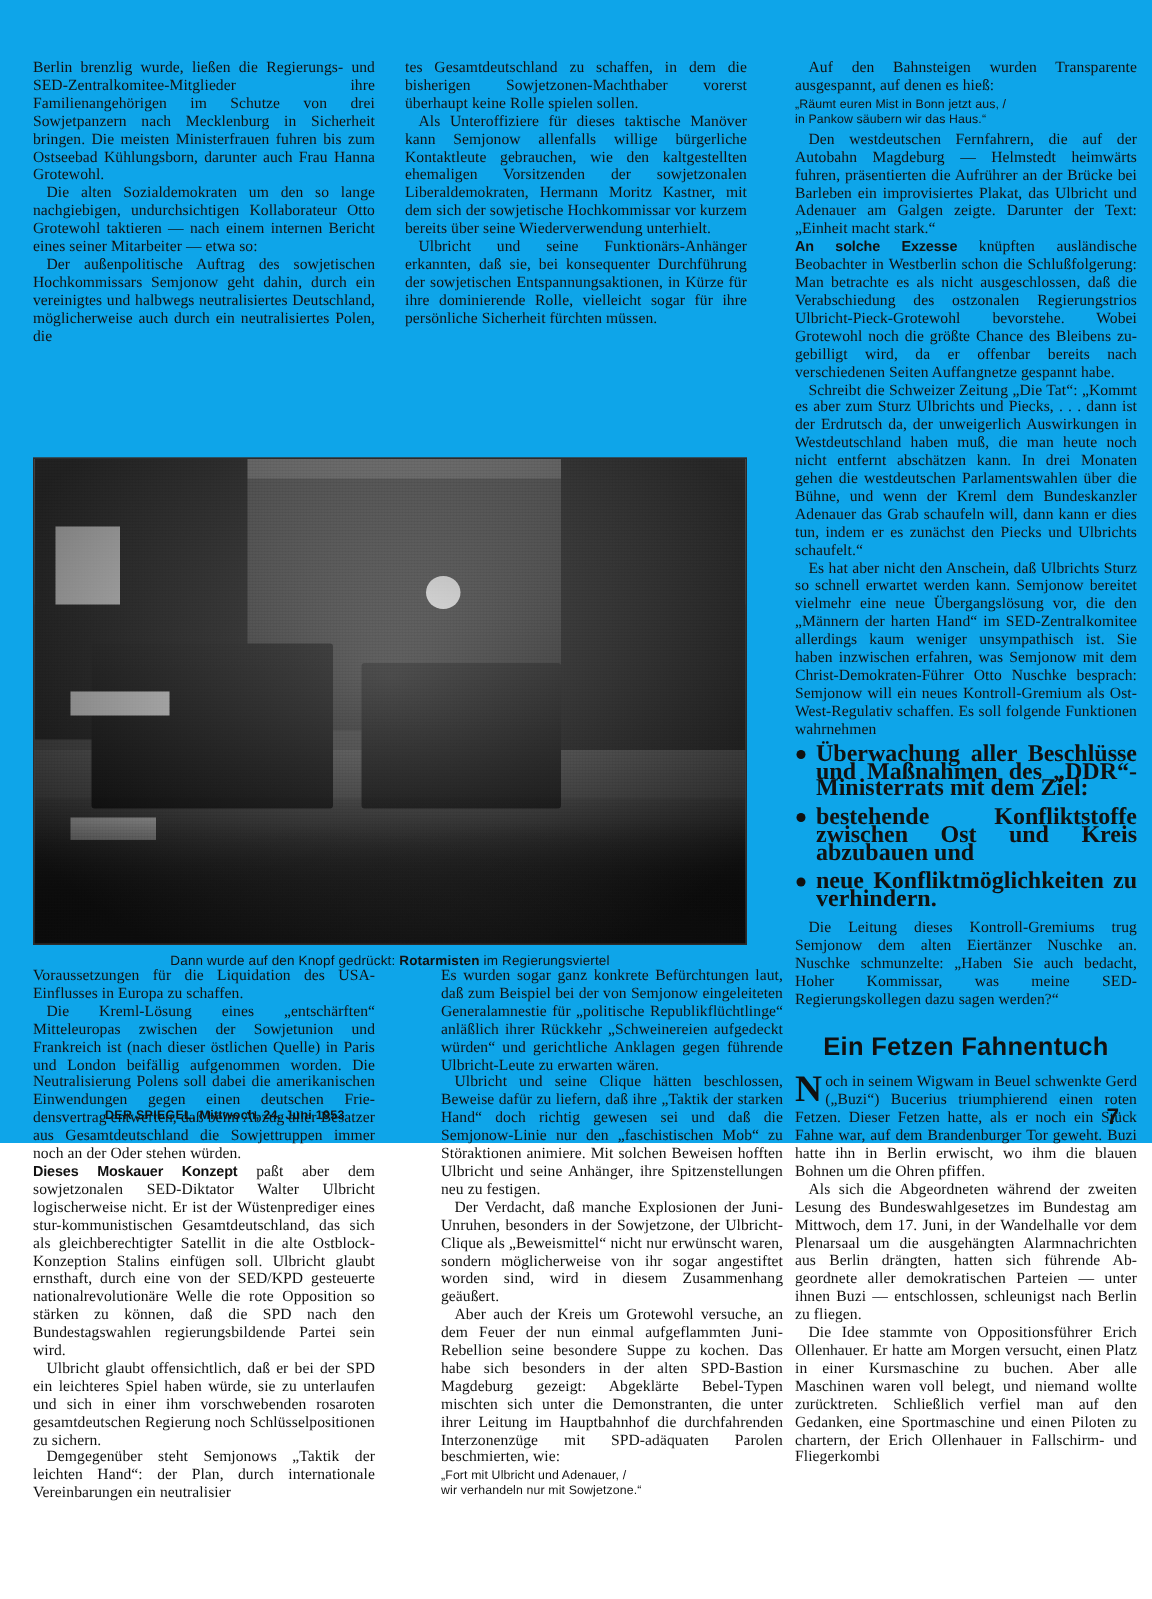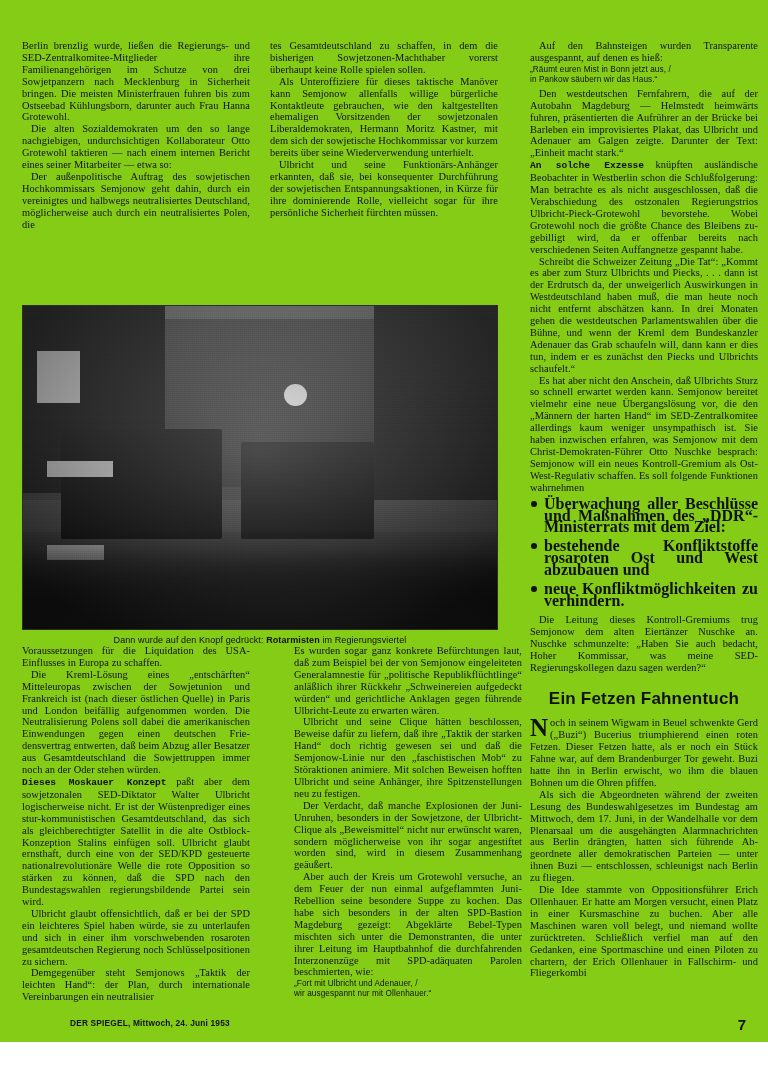--- a/index.html
+++ b/index.html
@@ -9,22 +9,22 @@
   body {
     width: 768px; height: 1066px;
     font-family: "Liberation Serif", serif;
     color: #111;
     position: relative;
     overflow: hidden;
   }
   .page {
     position: absolute;
     left: 0; top: 0;
-    width: 768px; height: 1042px;
-    background: #84cc16;
+    width: 768px; height: 762px;
+    background: #0ea5e9;
   }
   .page-inner {
     position: absolute;
     left: 22px; top: 40px;
     width: 724px; height: 1010px;
   }
 
   p {
     margin: 0;
     font-size: 10.4px;
@@ -43,21 +43,21 @@
     font-size: 8.2px;
     line-height: 10px;
     font-weight: normal;
     text-align: left;
     letter-spacing: 0.1px;
     margin: 1px 0 3px 0;
   }
 
   
   .runin {
-    font-family: Liberation Mono, monospace;
+    font-family: Liberation Sans, sans-serif;
     font-weight: bold;
     font-size: 9.6px;
     letter-spacing: -0.1px;
   }
 
   
   h2.headline {
     font-family: "Liberation Sans", sans-serif;
     font-size: 17px;
     font-weight: bold;
@@ -218,21 +218,21 @@
         <div>„Räumt euren Mist in Bonn jetzt aus, /</div>
         <div>in Pankow säubern wir das Haus.“</div>
       </div>
       <p class="indent">Den westdeutschen Fernfahrern, die auf der Autobahn Magdeburg — Helmstedt heimwärts fuhren, präsentierten die Auf­rührer an der Brücke bei Barleben ein improvisiertes Plakat, das Ulbricht und Adenauer am Galgen zeigte. Darunter der Text: „Einheit macht stark.“</p>
       <p class="noindent"><span class="runin">An solche Exzesse</span><span> knüpften ausländische Beobachter in Westberlin schon die Schluß­folgerung: Man betrachte es als nicht aus­geschlossen, daß die Verabschiedung des ostzonalen Regierungstrios Ulbricht-Pieck-Grotewohl bevorstehe. Wobei Grotewohl noch die größte Chance des Bleibens zu­gebilligt wird, da er offenbar bereits nach verschiedenen Seiten Auffangnetze ge­spannt habe.</span></p>
       <p class="indent">Schreibt die Schweizer Zeitung „Die Tat“: „Kommt es aber zum Sturz Ulbrichts und Piecks, . . . dann ist der Erdrutsch da, der unweigerlich Auswirkungen in West­deutschland haben muß, die man heute noch nicht entfernt abschätzen kann. In drei Monaten gehen die westdeutschen Parlamentswahlen über die Bühne, und wenn der Kreml dem Bundeskanzler Adenauer das Grab schaufeln will, dann kann er dies tun, indem er es zunächst den Piecks und Ulbrichts schaufelt.“</p>
       <p class="indent">Es hat aber nicht den Anschein, daß Ulbrichts Sturz so schnell erwartet werden kann. Semjonow bereitet vielmehr eine neue Übergangslösung vor, die den „Män­nern der harten Hand“ im SED-Zentral­komitee allerdings kaum weniger unsym­pathisch ist. Sie haben inzwischen erfah­ren, was Semjonow mit dem Christ-Demokraten-Führer Otto Nuschke be­sprach: Semjonow will ein neues Kontroll-Gremium als Ost-West-Regulativ schaffen. Es soll folgende Funktionen wahrnehmen</p>
 
       <ul class="bullets">
         <li><span class="dot"></span><span>Überwachung aller Beschlüsse und Maßnahmen des „DDR“-Ministerrats mit dem Ziel:</span></li>
-        <li><span class="dot"></span><span>bestehende Konfliktstoffe rosaroten Ost und West abzubauen und</span></li>
+        <li><span class="dot"></span><span>bestehende Konfliktstoffe zwischen Ost und Kreis abzubauen und</span></li>
         <li><span class="dot"></span><span>neue Konfliktmöglichkeiten zu ver­hindern.</span></li>
       </ul>
 
       <p class="indent">Die Leitung dieses Kontroll-Gremiums trug Semjonow dem alten Eiertänzer Nuschke an. Nuschke schmunzelte: „Haben Sie auch bedacht, Hoher Kommissar, was meine SED-Regierungskollegen dazu sagen werden?“</p>
 
       <h2 class="headline">Ein Fetzen Fahnentuch</h2>
 
       <p class="noindent dropcap-para"><span class="dropcap">N</span><span>och in seinem Wigwam in Beuel schwenkte Gerd („Buzi“) Bucerius triumphierend einen roten Fetzen. Dieser Fetzen hatte, als er noch ein Stück Fahne war, auf dem Brandenburger Tor geweht. Buzi hatte ihn in Berlin erwischt, wo ihm die blauen Bohnen um die Ohren pfiffen.</span></p>
       <p class="indent">Als sich die Abgeordneten während der zweiten Lesung des Bundeswahlgesetzes im Bundestag am Mittwoch, dem 17. Juni, in der Wandelhalle vor dem Plenarsaal um die ausgehängten Alarmnachrichten aus Berlin drängten, hatten sich führende Ab­geordnete aller demokratischen Parteien — unter ihnen Buzi — entschlossen, schleunigst nach Berlin zu fliegen.</p>
       <p class="indent">Die Idee stammte von Oppositionsführer Erich Ollenhauer. Er hatte am Morgen versucht, einen Platz in einer Kurs­maschine zu buchen. Aber alle Maschinen waren voll belegt, und niemand wollte zurücktreten. Schließlich verfiel man auf den Gedanken, eine Sportmaschine und einen Piloten zu chartern, der Erich Ollen­hauer in Fallschirm- und Fliegerkombi­</p>
@@ -266,21 +266,21 @@
       <p class="indent">Demgegenüber steht Semjonows „Taktik der leichten Hand“: der Plan, durch inter­nationale Vereinbarungen ein neutralisier­</p>
     </div>
 
     <div class="below-photo-mid">
       <p class="noindent">Es wurden sogar ganz konkrete Befürch­tungen laut, daß zum Beispiel bei der von Semjonow eingeleiteten Generalamnestie für „politische Republikflüchtlinge“ an­läßlich ihrer Rückkehr „Schweinereien auf­gedeckt würden“ und gerichtliche An­klagen gegen führende Ulbricht-Leute zu erwarten wären.</p>
       <p class="indent">Ulbricht und seine Clique hätten be­schlossen, Beweise dafür zu liefern, daß ihre „Taktik der starken Hand“ doch richtig gewesen sei und daß die Semjonow-Linie nur den „faschistischen Mob“ zu Stör­aktionen animiere. Mit solchen Beweisen hofften Ulbricht und seine Anhänger, ihre Spitzenstellungen neu zu festigen.</p>
       <p class="indent">Der Verdacht, daß manche Explosionen der Juni-Unruhen, besonders in der Sowjetzone, der Ulbricht-Clique als „Be­weismittel“ nicht nur erwünscht waren, sondern möglicherweise von ihr sogar an­gestiftet worden sind, wird in diesem Zu­sammenhang geäußert.</p>
       <p class="indent">Aber auch der Kreis um Grotewohl ver­suche, an dem Feuer der nun einmal auf­geflammten Juni-Rebellion seine besondere Suppe zu kochen. Das habe sich besonders in der alten SPD-Bastion Magdeburg ge­zeigt: Abgeklärte Bebel-Typen mischten sich unter die Demonstranten, die unter ihrer Leitung im Hauptbahnhof die durch­fahrenden Interzonenzüge mit SPD-adäquaten Parolen beschmierten, wie:</p>
       <div class="slogan">
         <div>„Fort mit Ulbricht und Adenauer, /</div>
-        <div>wir ausgespannt nur mit Ollenhauer.“</div>
+        <div>wir verhandeln nur mit Sowjetzone.“</div>
       </div>
     </div>
 
   </div>
 
   <div class="footer-left">DER SPIEGEL, Mittwoch, 24. Juni 1953</div>
   <div class="footer-page">7</div>
 </div>
 
 </body></html>

